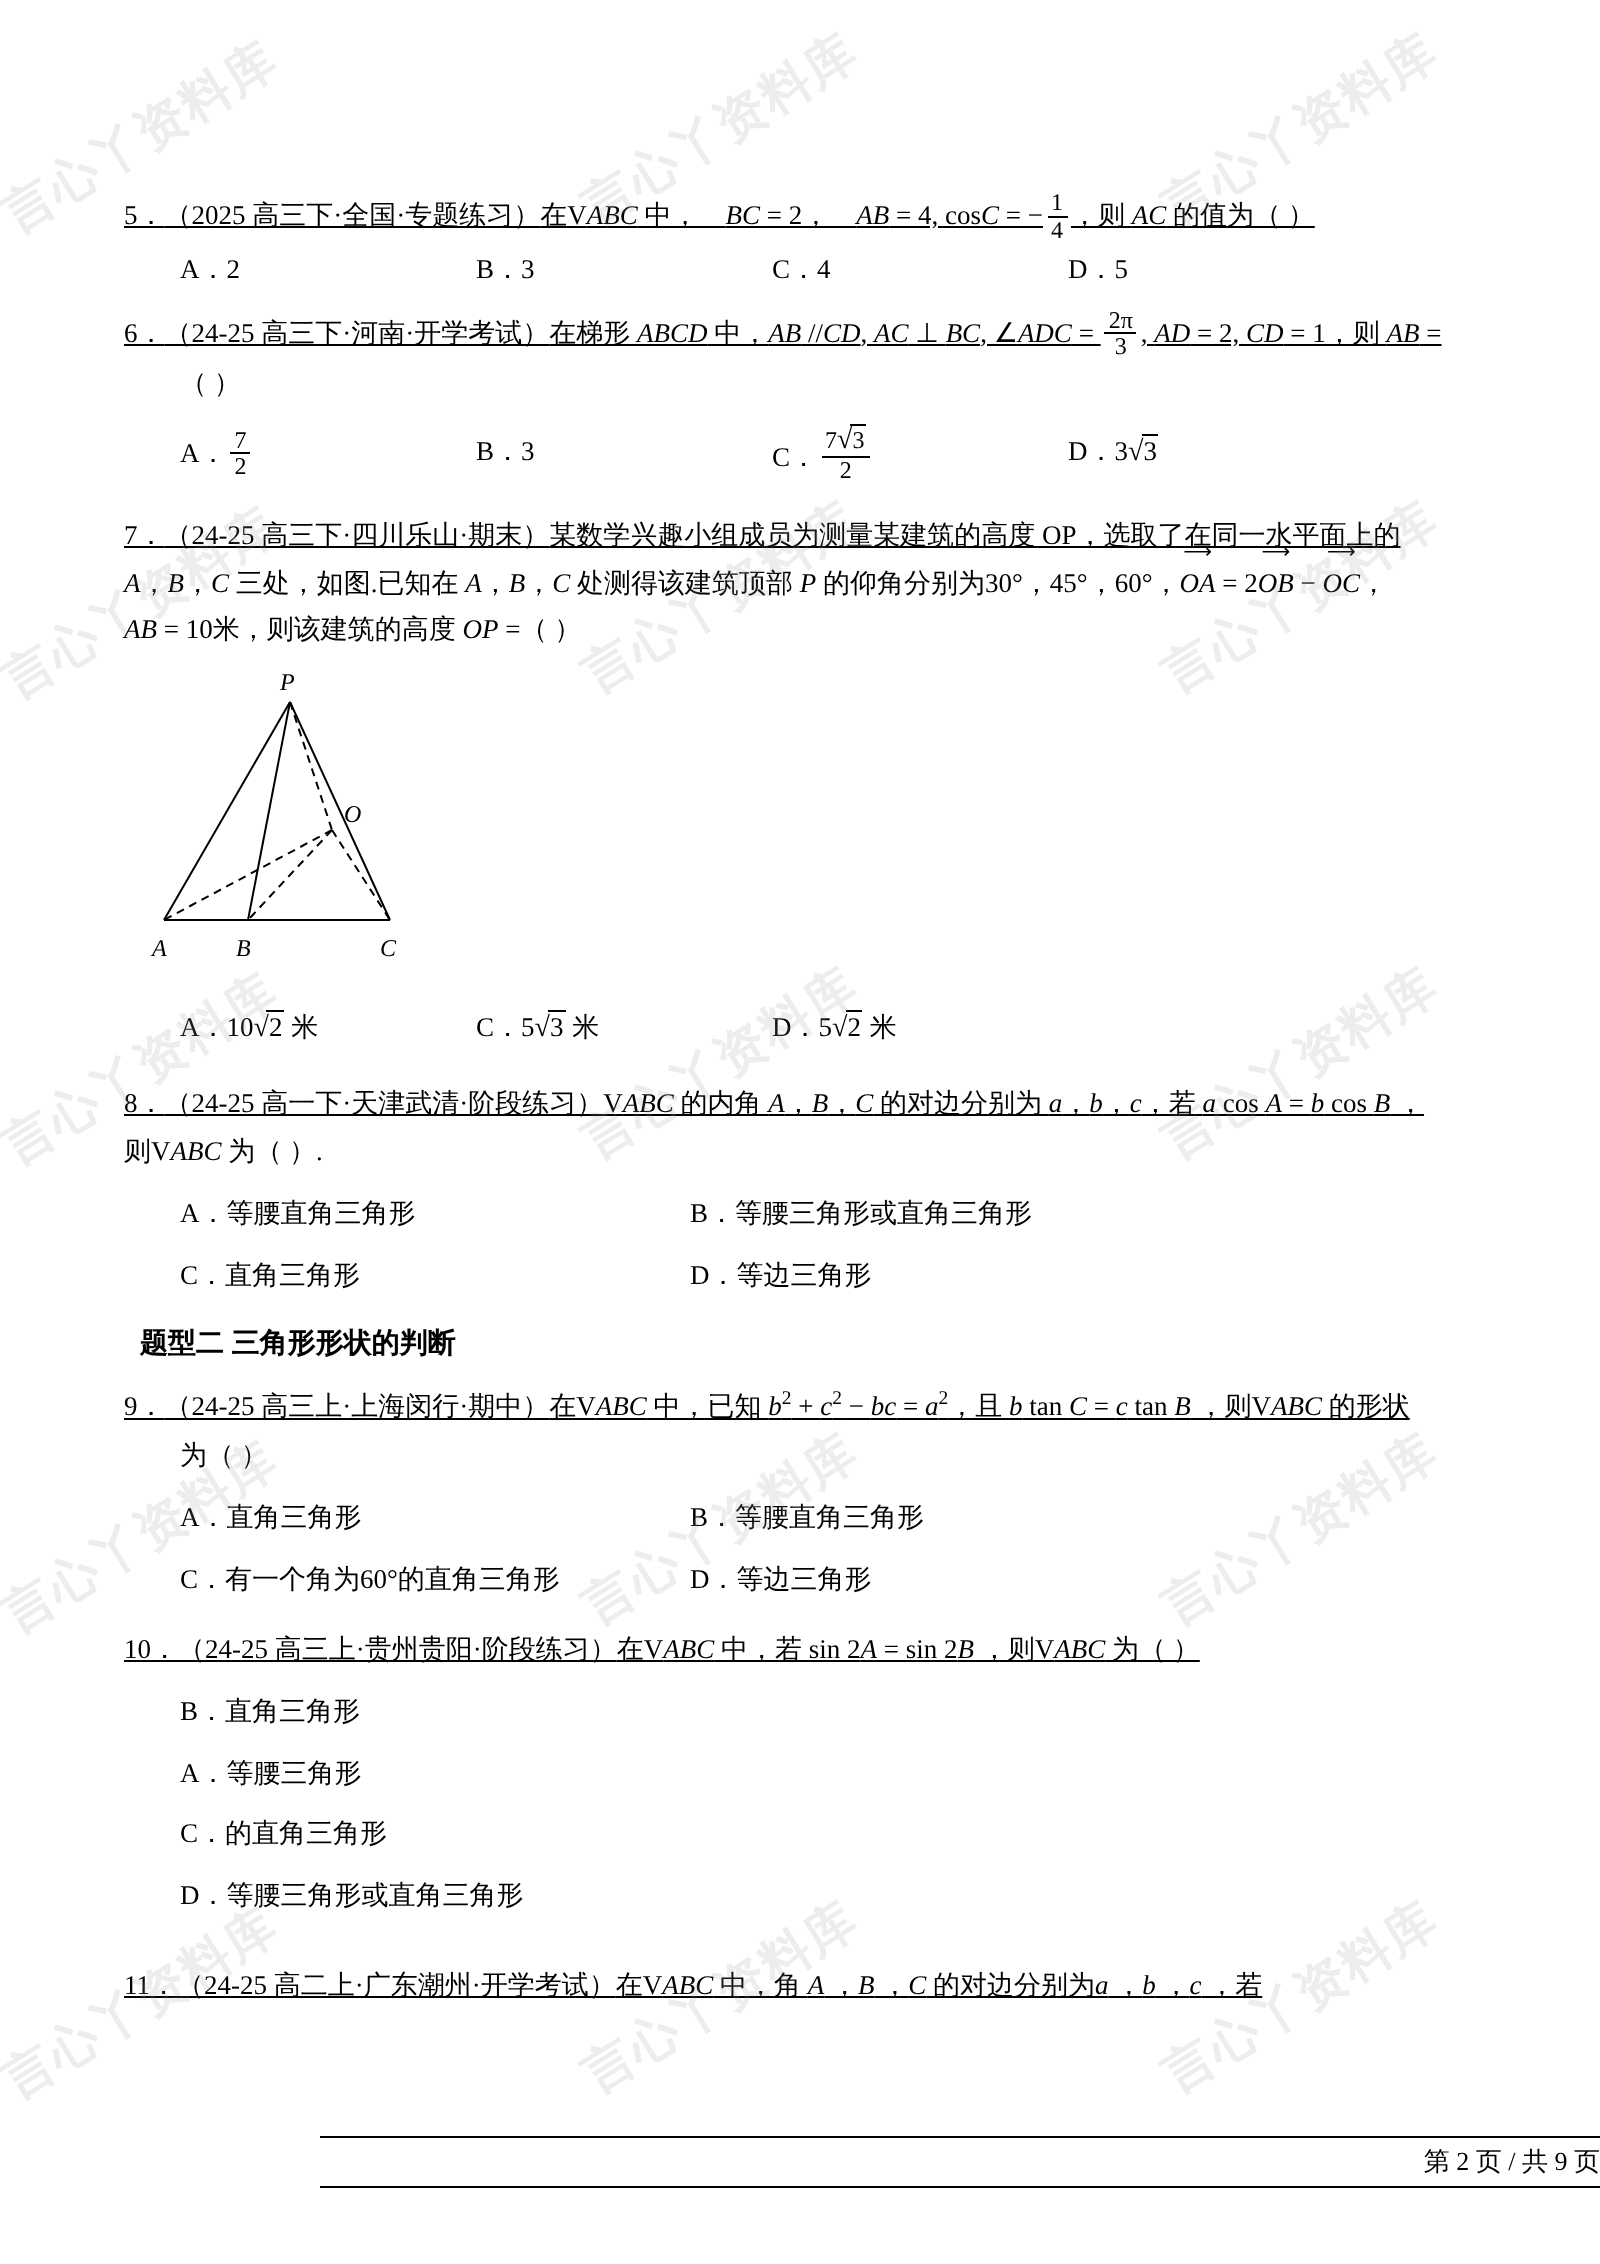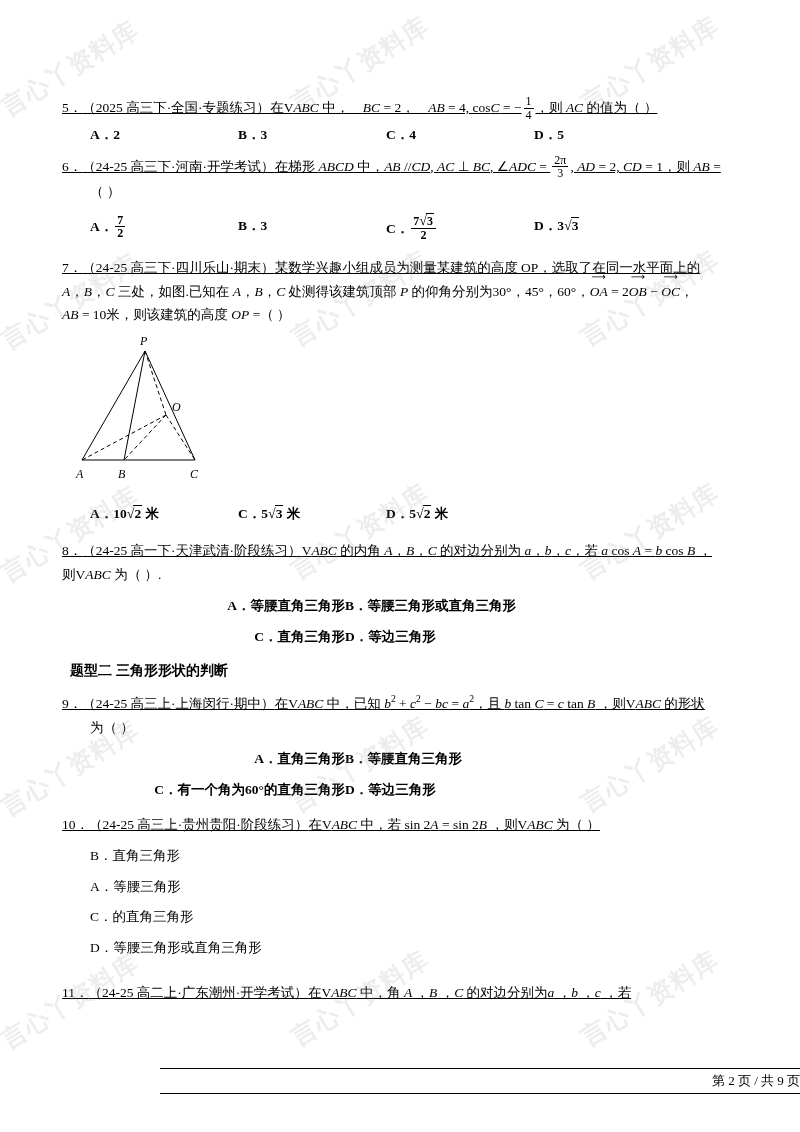--- a/index.html
+++ b/index.html
@@ -28,21 +28,21 @@
     font-family:"Liberation Sans", sans-serif;
     font-weight:bold;
     color:rgba(150,150,150,0.17);
     font-size:25px;
     letter-spacing:1px;
     transform:rotate(-32deg);
     white-space:nowrap;
   }
   .q { margin-bottom:7px; font-size:13.5px; line-height:1.75; }
   .q .stem { text-indent:0;text-decoration:underline; }
-  .opts-row { display:flex; margin:2px 0 0 0; font-size:13.5px;font-weight:bold; }
+  .opts-row { display:flex; margin:2px 0 0 0; font-size:13.5px; }
   .opts-row .opt { white-space:nowrap; }
   .opt-ind { padding-left:28px; }
   i, .it { font-style:italic; font-family:"Liberation Serif", serif; }
   .frac {
     display:inline-block;
     vertical-align:-0.55em;
     text-align:center;
     font-size:12px;
     line-height:1.05;
     margin:0 2px;
@@ -71,21 +71,21 @@
   .footer .line {
     display:inline-block;
     border-top:1px solid #000;
     border-bottom:1px solid #000;
     width:640px;
     padding:3px 0;
   }
   .figure { margin:6px 0 2px 0; }
   .opts-4 { display:flex; }
   .opts-4 .opt { width:148px; }
-  .opts-2 { display:flex;text-align:right; }
+  .opts-2 { display:flex; }
   .opts-2 .opt:first-child { width:255px; }
   .opts-stack .opt { display:block; margin:7px 0; padding-left:28px; }
   sup { font-size:0.72em; }
 </style>
 </head>
 <body>
 
 <div class="wm-layer">
   <div class="wm" style="left:-8px;  top:52px;">言心丫资料库</div>
   <div class="wm" style="left:282px; top:48px;">言心丫资料库</div>

